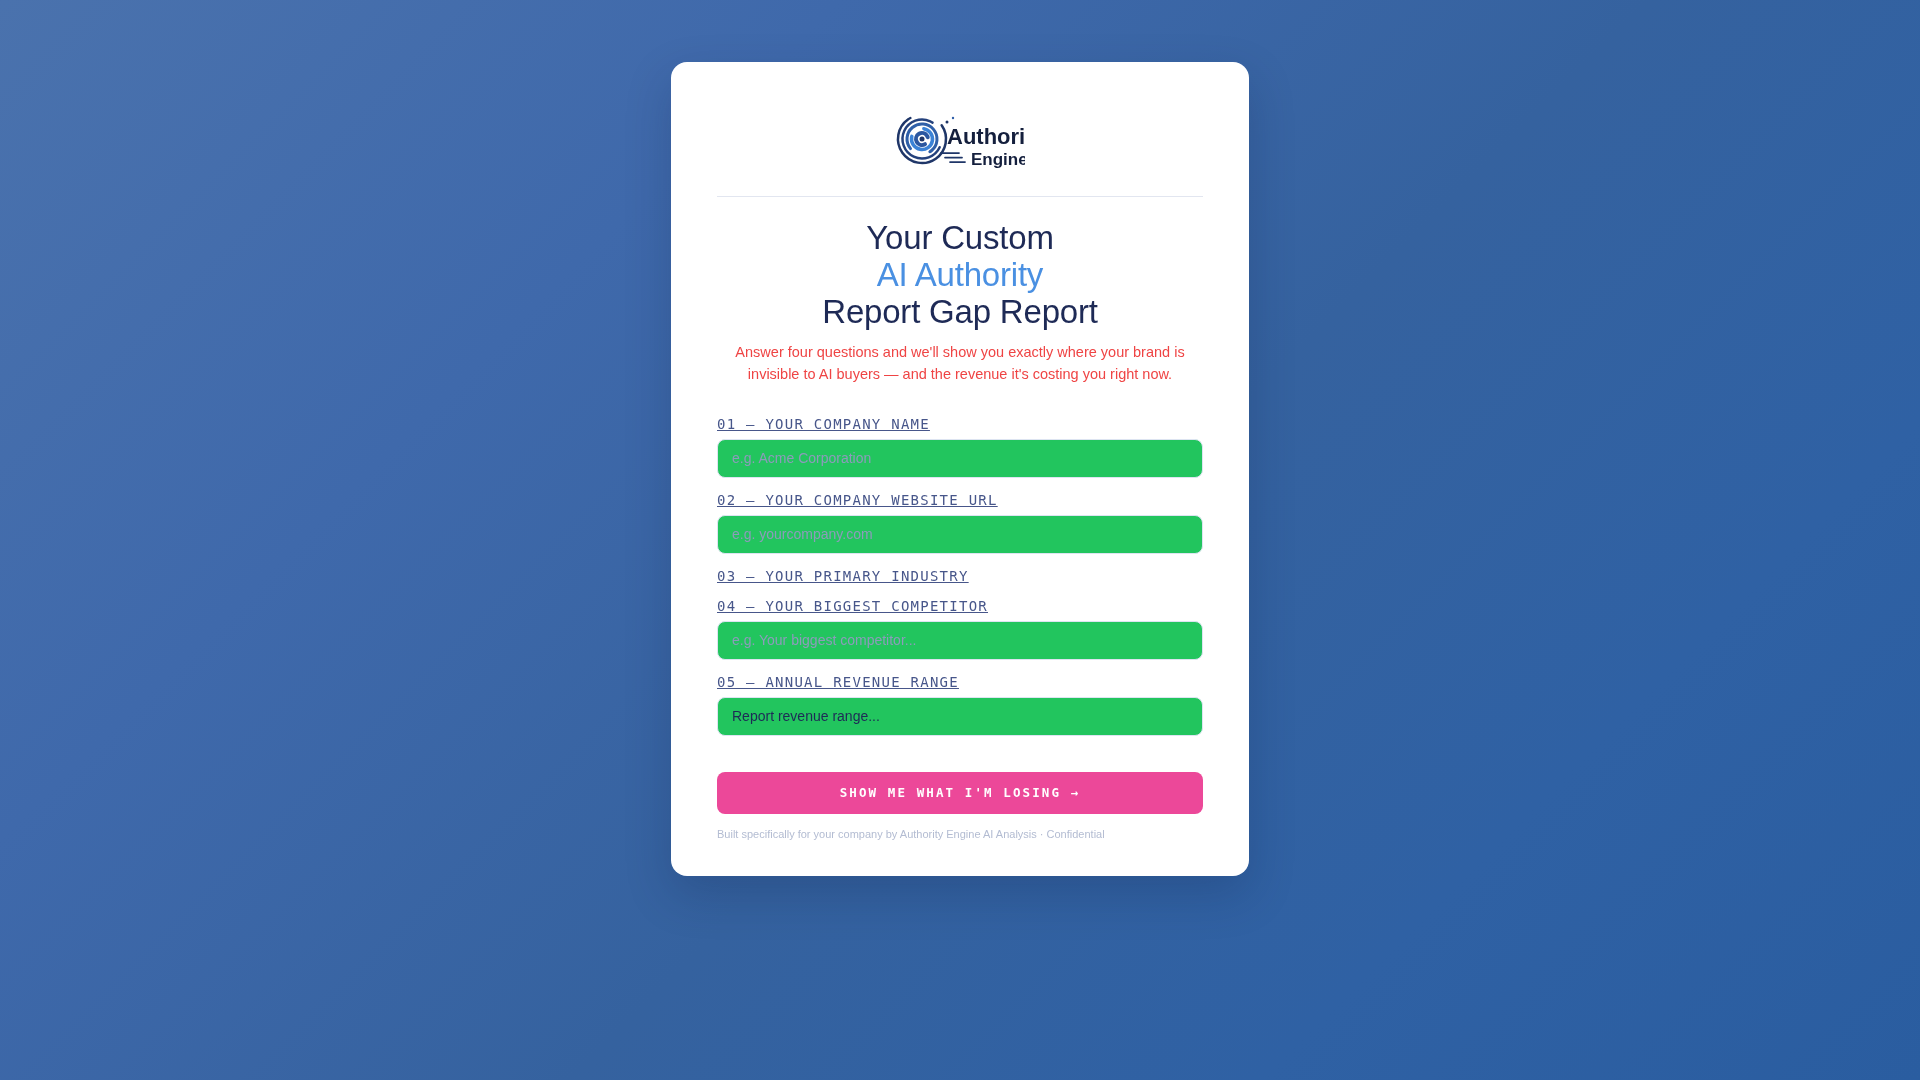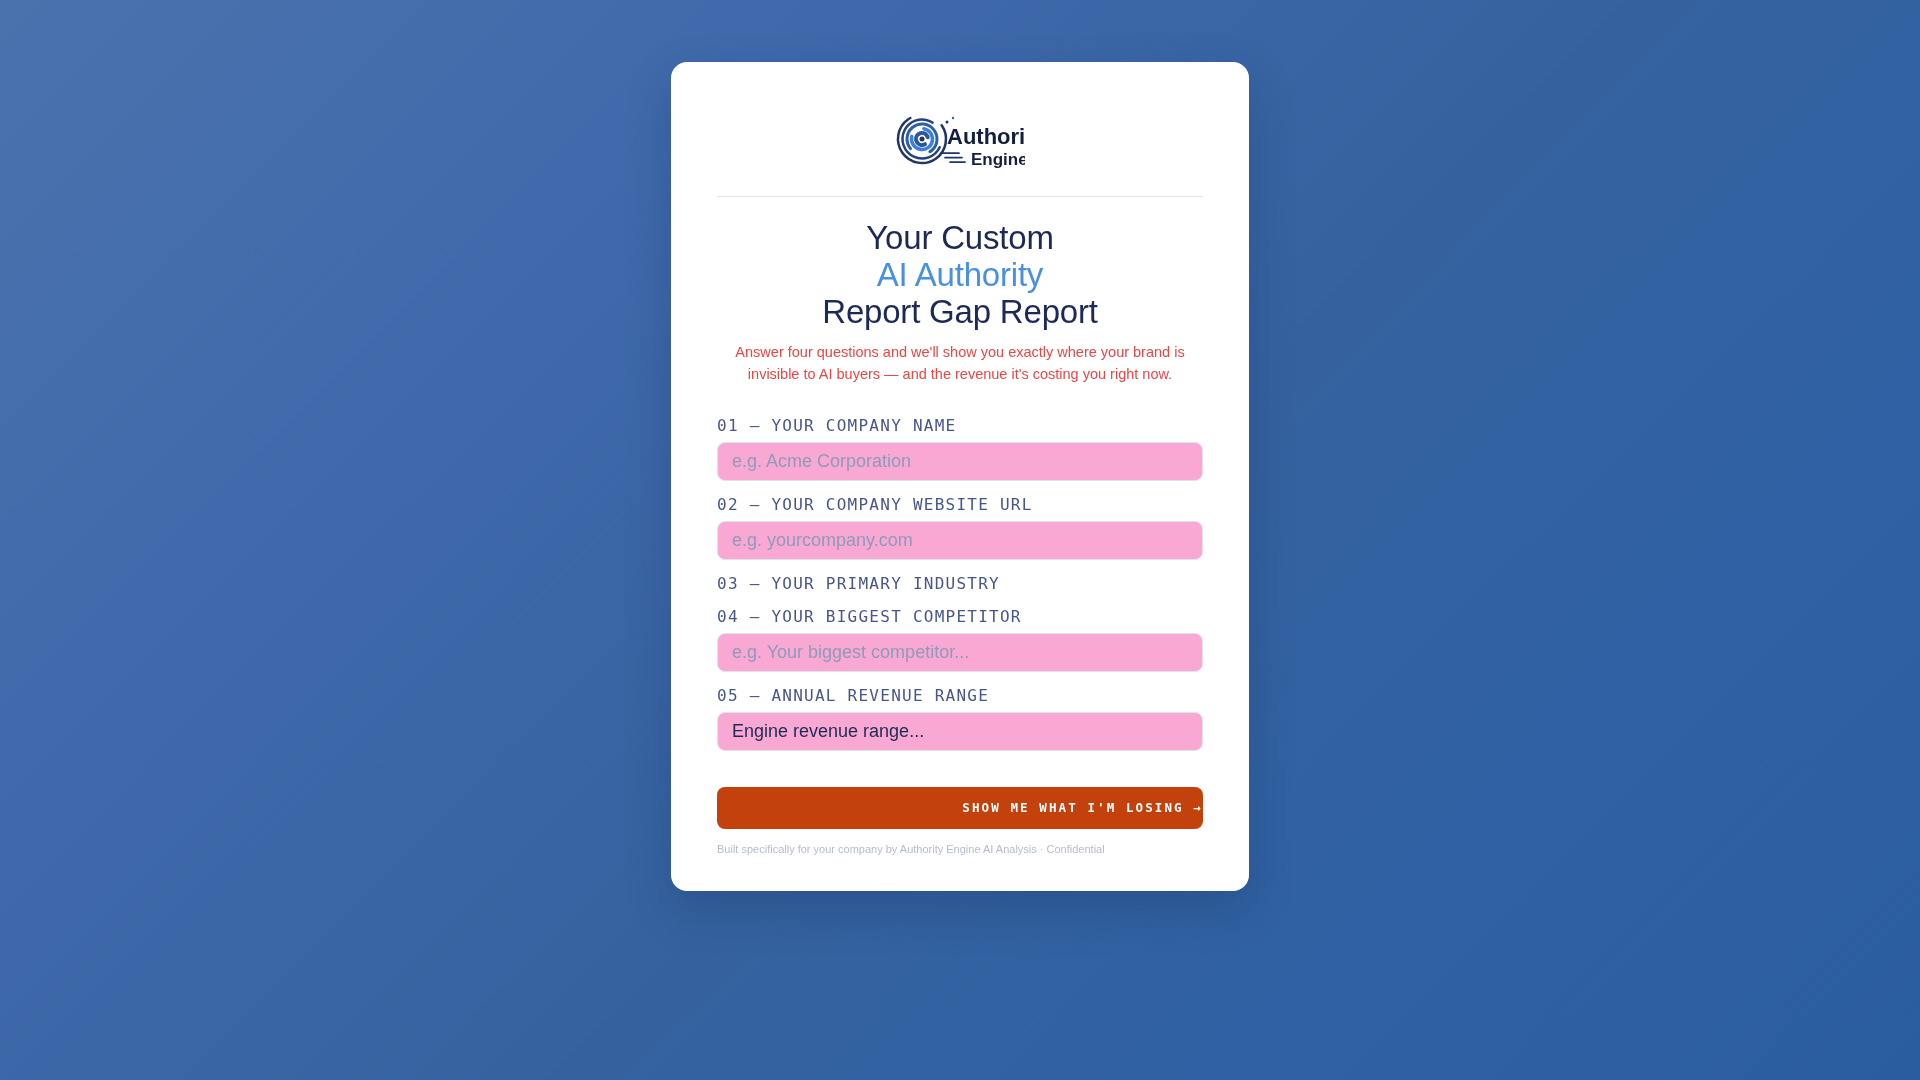--- a/index.html
+++ b/index.html
@@ -64,66 +64,66 @@
     padding: 0 8px;
   }
 
   
   .form { margin-top: 30px; }
 
   .field { margin-bottom: 14px; }
 
   .field-label {
     font-family: "DejaVu Sans Mono", monospace;
-    font-size: 16px;
+    font-size: 14px;
     letter-spacing: 1.25px;
     color: #47568a;
     text-transform: uppercase;
     display: block;
     margin-bottom: 7px;
     font-weight: 400;
+    text-decoration: underline;
   }
 
   .control {
     width: 100%;
     height: 39px;
-    background: #f9a8d4;
+    background: #22c55e;
     border: 1px solid #dde4f1;
     border-radius: 8px;
     padding: 0 14px;
     font-family: "Liberation Sans", sans-serif;
-    font-size: 18px;
+    font-size: 14px;
     color: #1e2a56;
     outline: none;
     display: flex;
     align-items: center;
   }
   .control::placeholder { color: #8d9bbb; }
   input.control { line-height: 37px; }
 
   .control.select-like {
     color: #1e2a56;
     cursor: pointer;
   }
 
   
   .submit-btn {
     width: 100%;
     height: 42px;
     margin-top: 22px;
-    background: #c2410c;
+    background: #ec4899;
     color: #ffffff;
     border: none;
     border-radius: 8px;
     font-family: "DejaVu Sans Mono", monospace;
     font-size: 12.5px;
     font-weight: 700;
     letter-spacing: 2.1px;
     cursor: pointer;
-    text-align: right;
   }
 
   .footnote {
     font-size: 11px;
     color: #b3bcd2;
     margin-top: 14px;
   }
 </style>
 </head>
 <body>
@@ -178,21 +178,21 @@
       <label class="field-label">03 — YOUR PRIMARY INDUSTRY</label>
     </div>
 
     <div class="field">
       <label class="field-label">04 — YOUR BIGGEST COMPETITOR</label>
       <input class="control" type="text" placeholder="e.g. Your biggest competitor..." style="">
     </div>
 
     <div class="field">
       <label class="field-label">05 — ANNUAL REVENUE RANGE</label>
-      <div class="control select-like">Engine revenue range...</div>
+      <div class="control select-like">Report revenue range...</div>
     </div>
 
     <button class="submit-btn">SHOW ME WHAT I'M LOSING →</button>
 
     <p class="footnote">Built specifically for your company by Authority Engine AI Analysis · Confidential</p>
 
   </div>
 </div>
 
 </body></html>

